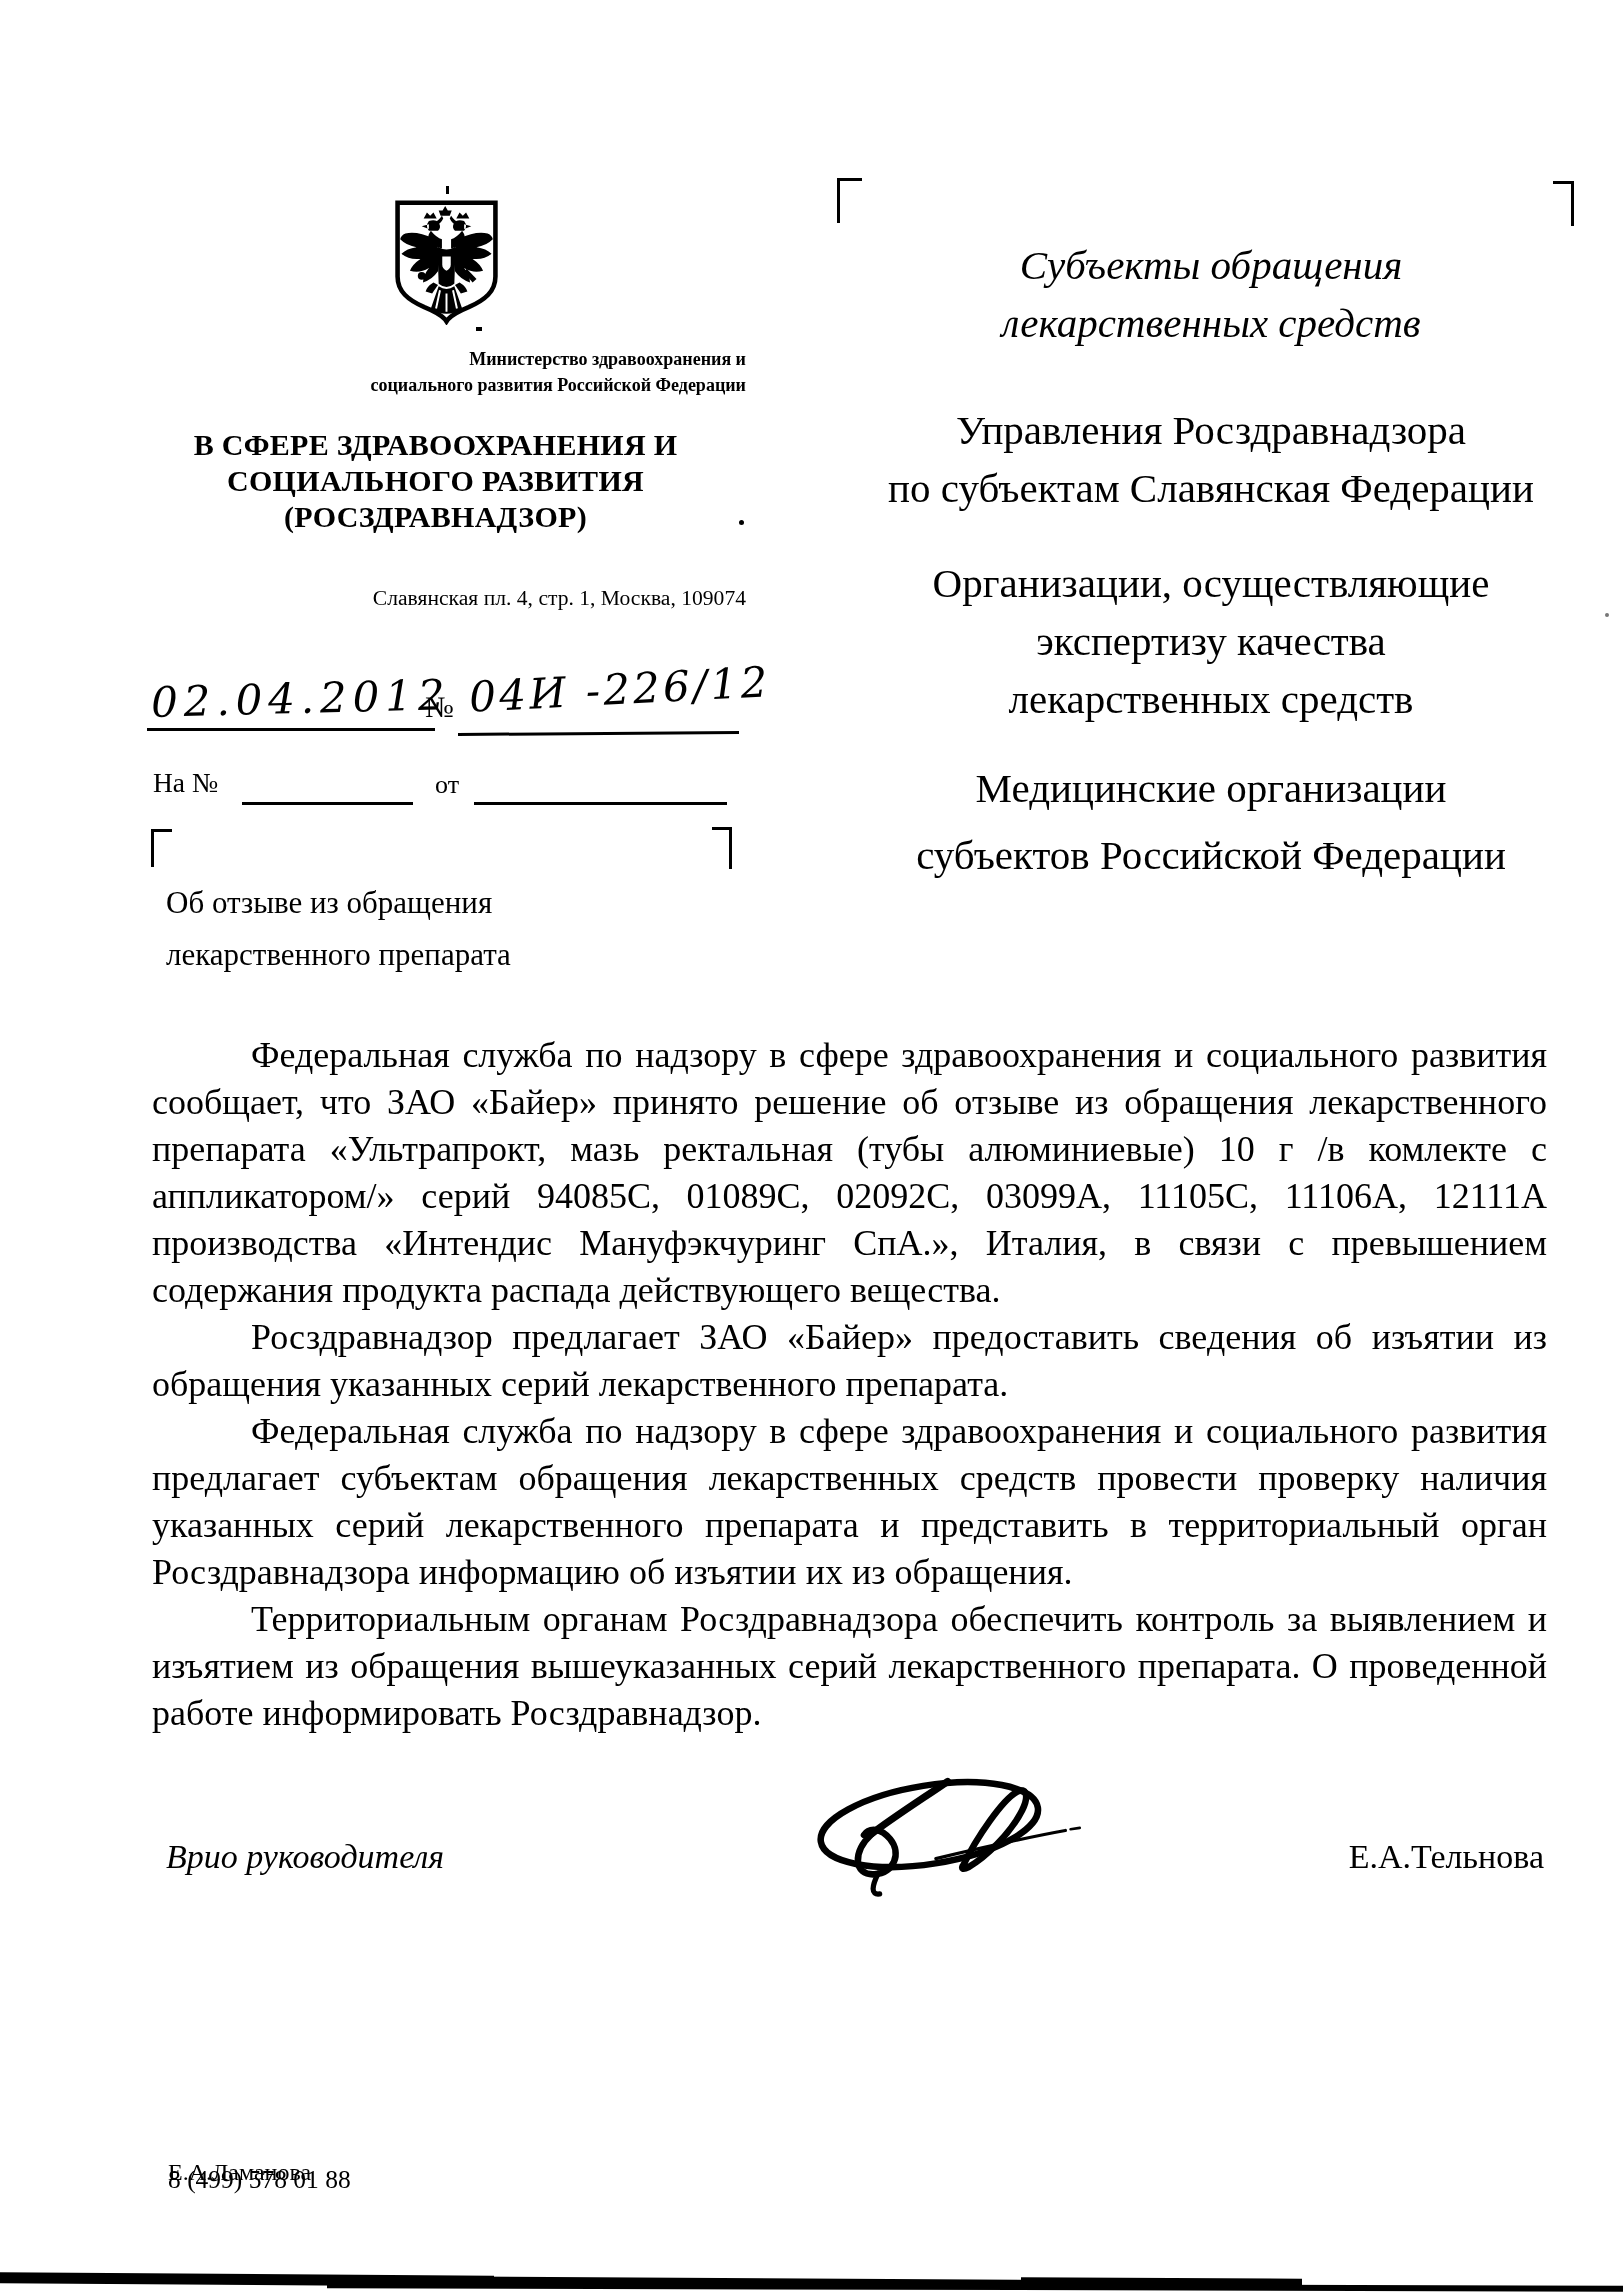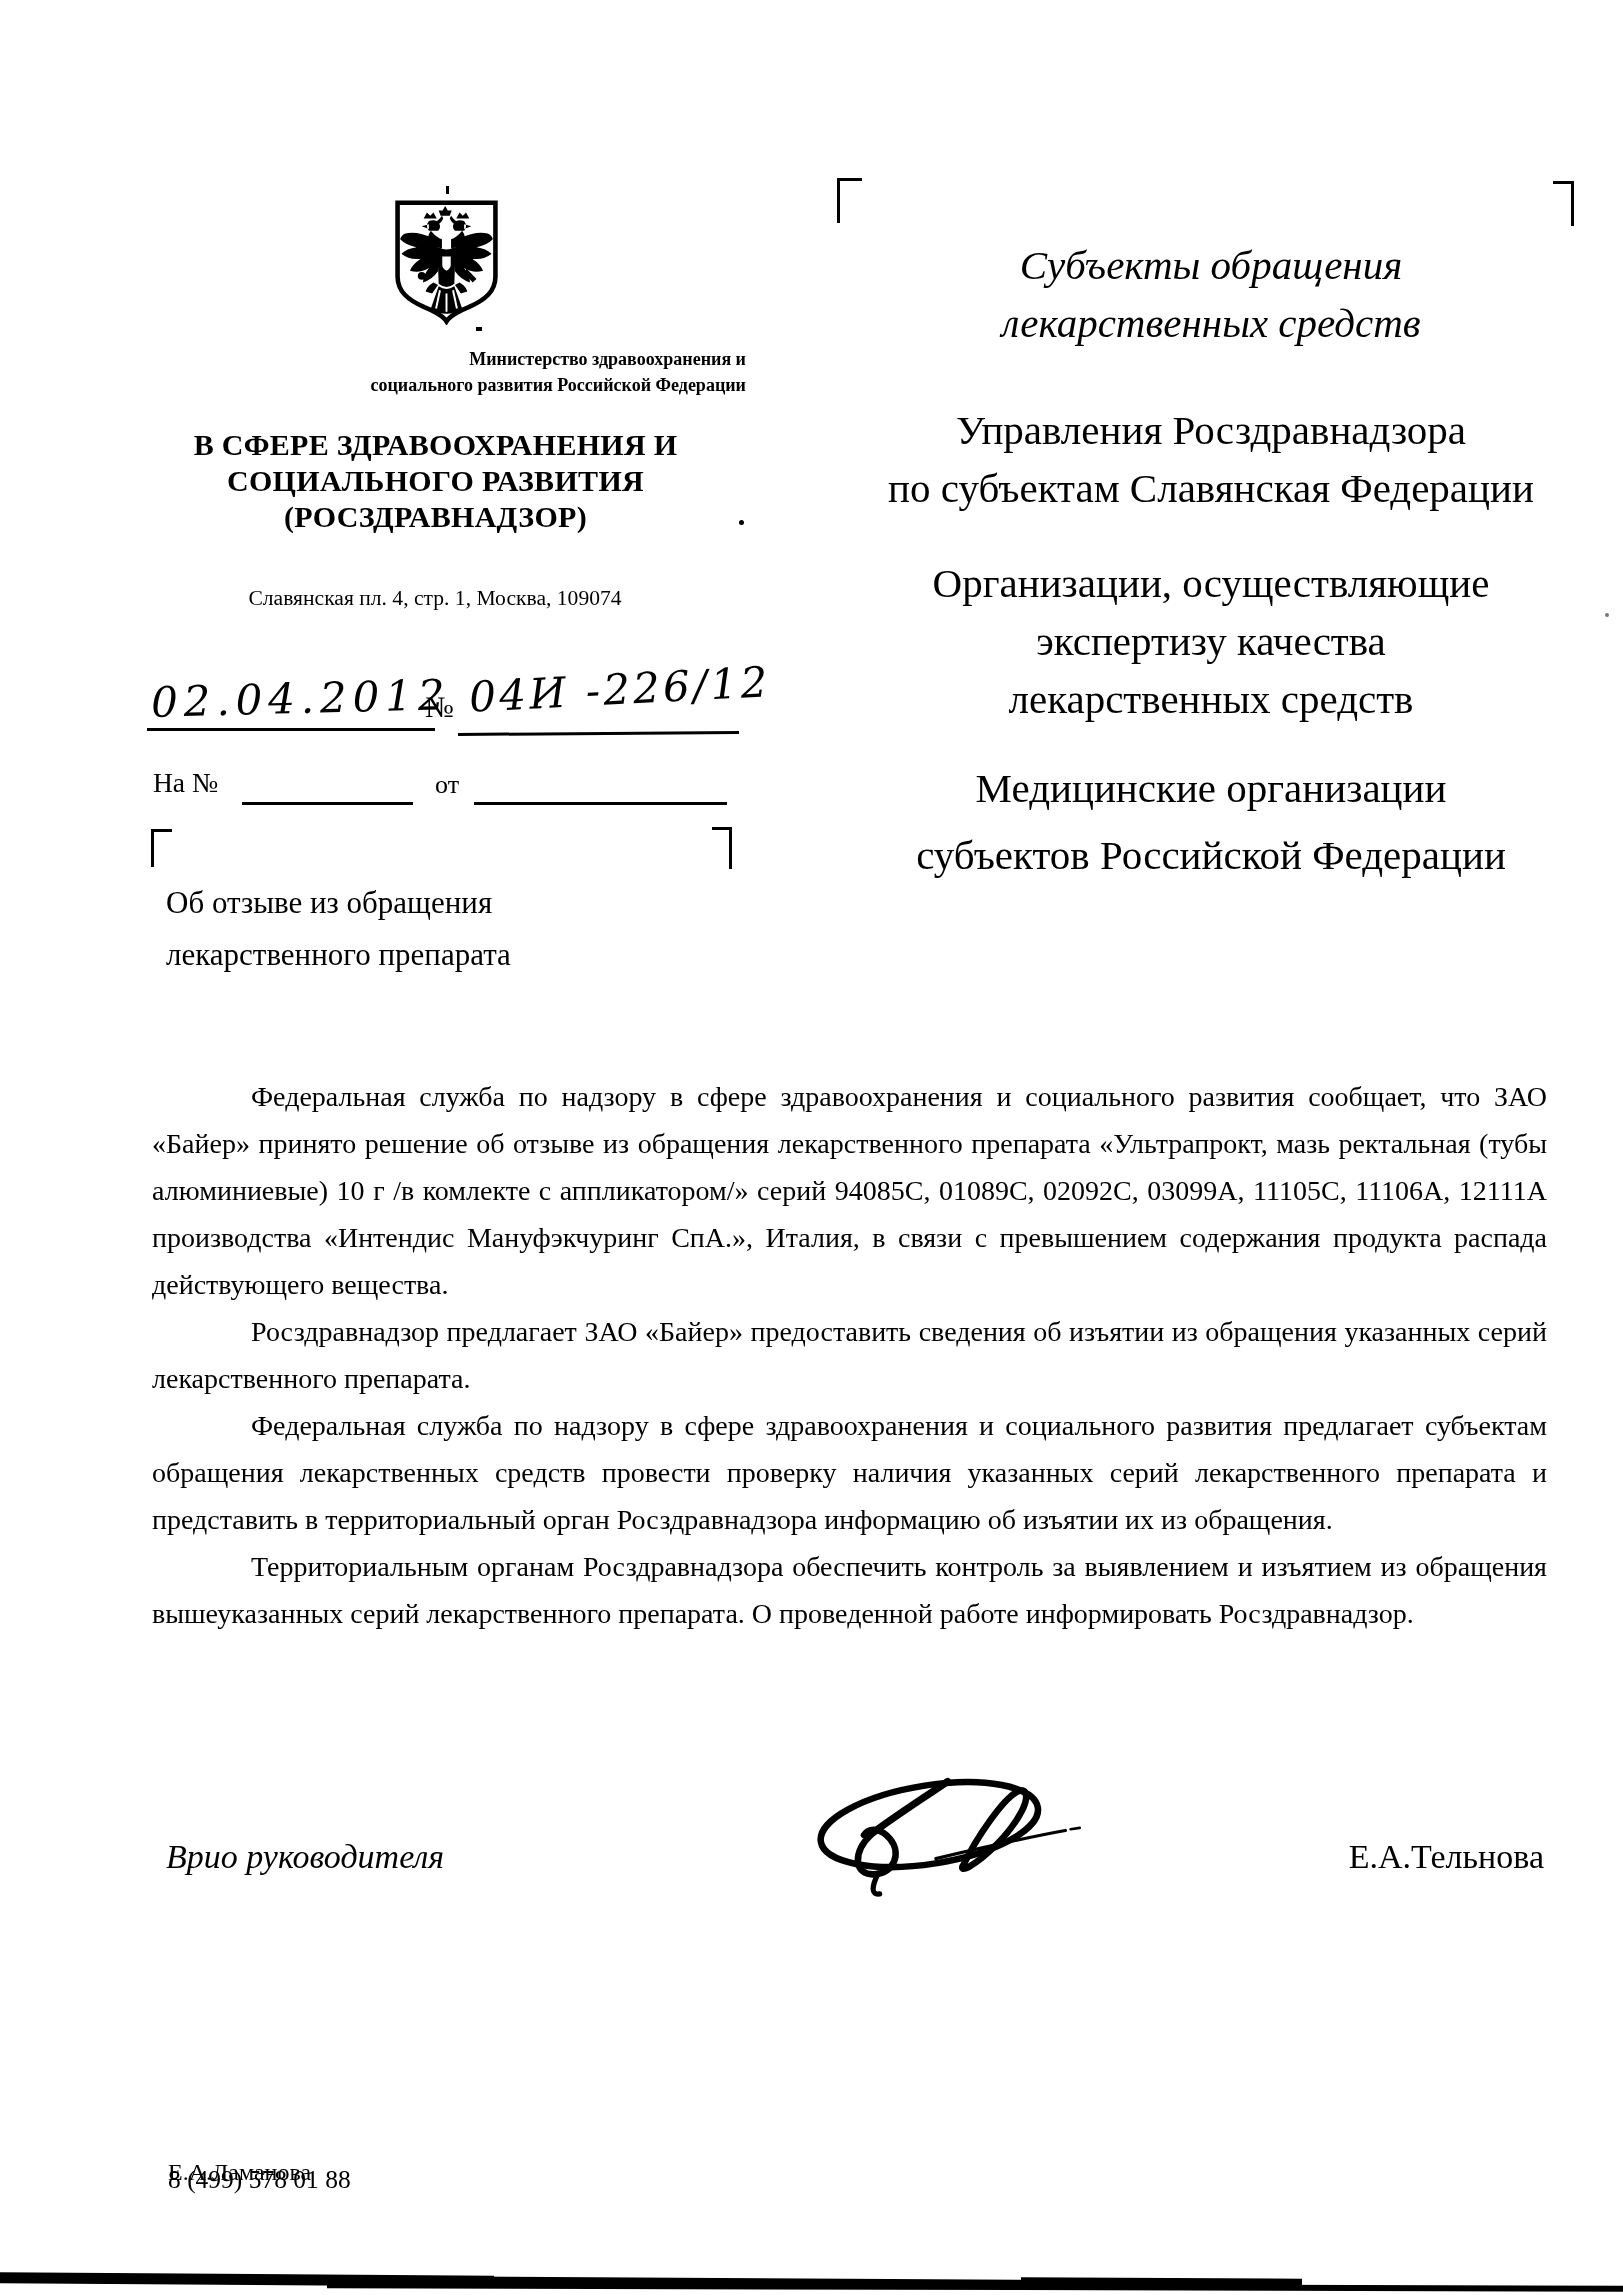--- a/index.html
+++ b/index.html
@@ -15,21 +15,21 @@
   .emblem { left:393px; top:198px; width:107px; height:127px; }
   .ministry {
     left:124px; top:346px; width:622px; text-align:right;
     font-weight:bold; font-size:18px; line-height:26px;
   }
   .service {
     left:105px; top:427px; width:661px; text-align:center;
     font-weight:bold; font-size:30px; line-height:36px; letter-spacing:0.3px;
   }
   .addr {
-    left:124px; top:585px; width:622px; text-align:center;
+    left:124px; top:585px; width:622px; text-align:right;
     font-size:21.6px; line-height:27px;
   }
 
   
   .script {
     font-family:"DejaVu Serif", serif; font-style:italic;
     font-size:42px; white-space:nowrap;
   }
   .date-script { left:151px; top:674px; letter-spacing:5.9px; transform:rotate(-1.5deg); }
   .no-sign { left:425px; top:690px; font-size:30px; }
@@ -61,21 +61,21 @@
   }
   .addr-b1 { top:236px;font-style:italic; }
   .addr-b2 { top:401px; }
   .addr-b3 { top:554px; }
   .addr-b4 { top:759px; }
   .addr-b5 { top:826px; }
 
   
   .body-text {
     left:152px; top:1032px; width:1395px;
-    font-size:28px; line-height:47px; text-align:justify;margin-top:41px;
+    font-size:36px; line-height:47px; text-align:justify;
   }
   .body-text p { margin:0; text-indent:99px; }
 
   
   .sig-title { left:166px; top:1838px; font-size:34px; white-space:nowrap;font-style:italic; }
   .sig-name  { left:1276px; top:1838px; width:268px; text-align:right; font-size:34px; white-space:nowrap; }
   .sig-scribble { left:772px; top:1754px; width:367px; height:170px; }
 
   
   .exec-name  { left:168px; top:2138px; font-size:24px;margin-top:21px; }

